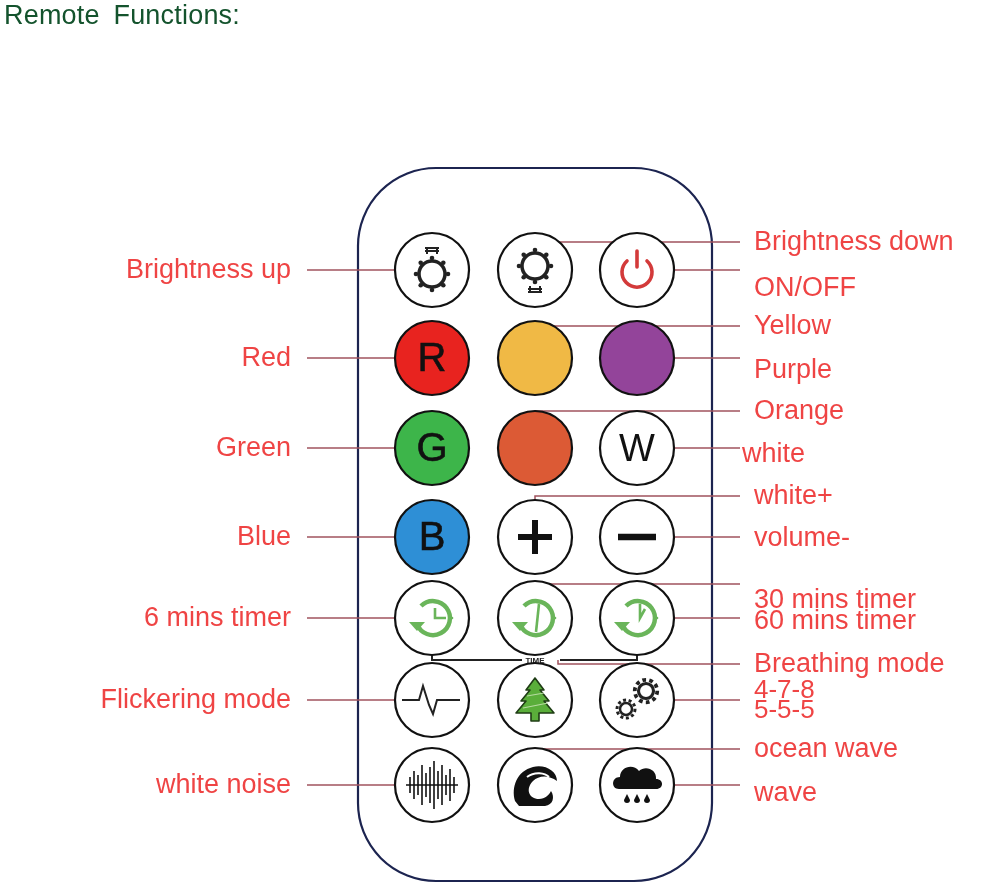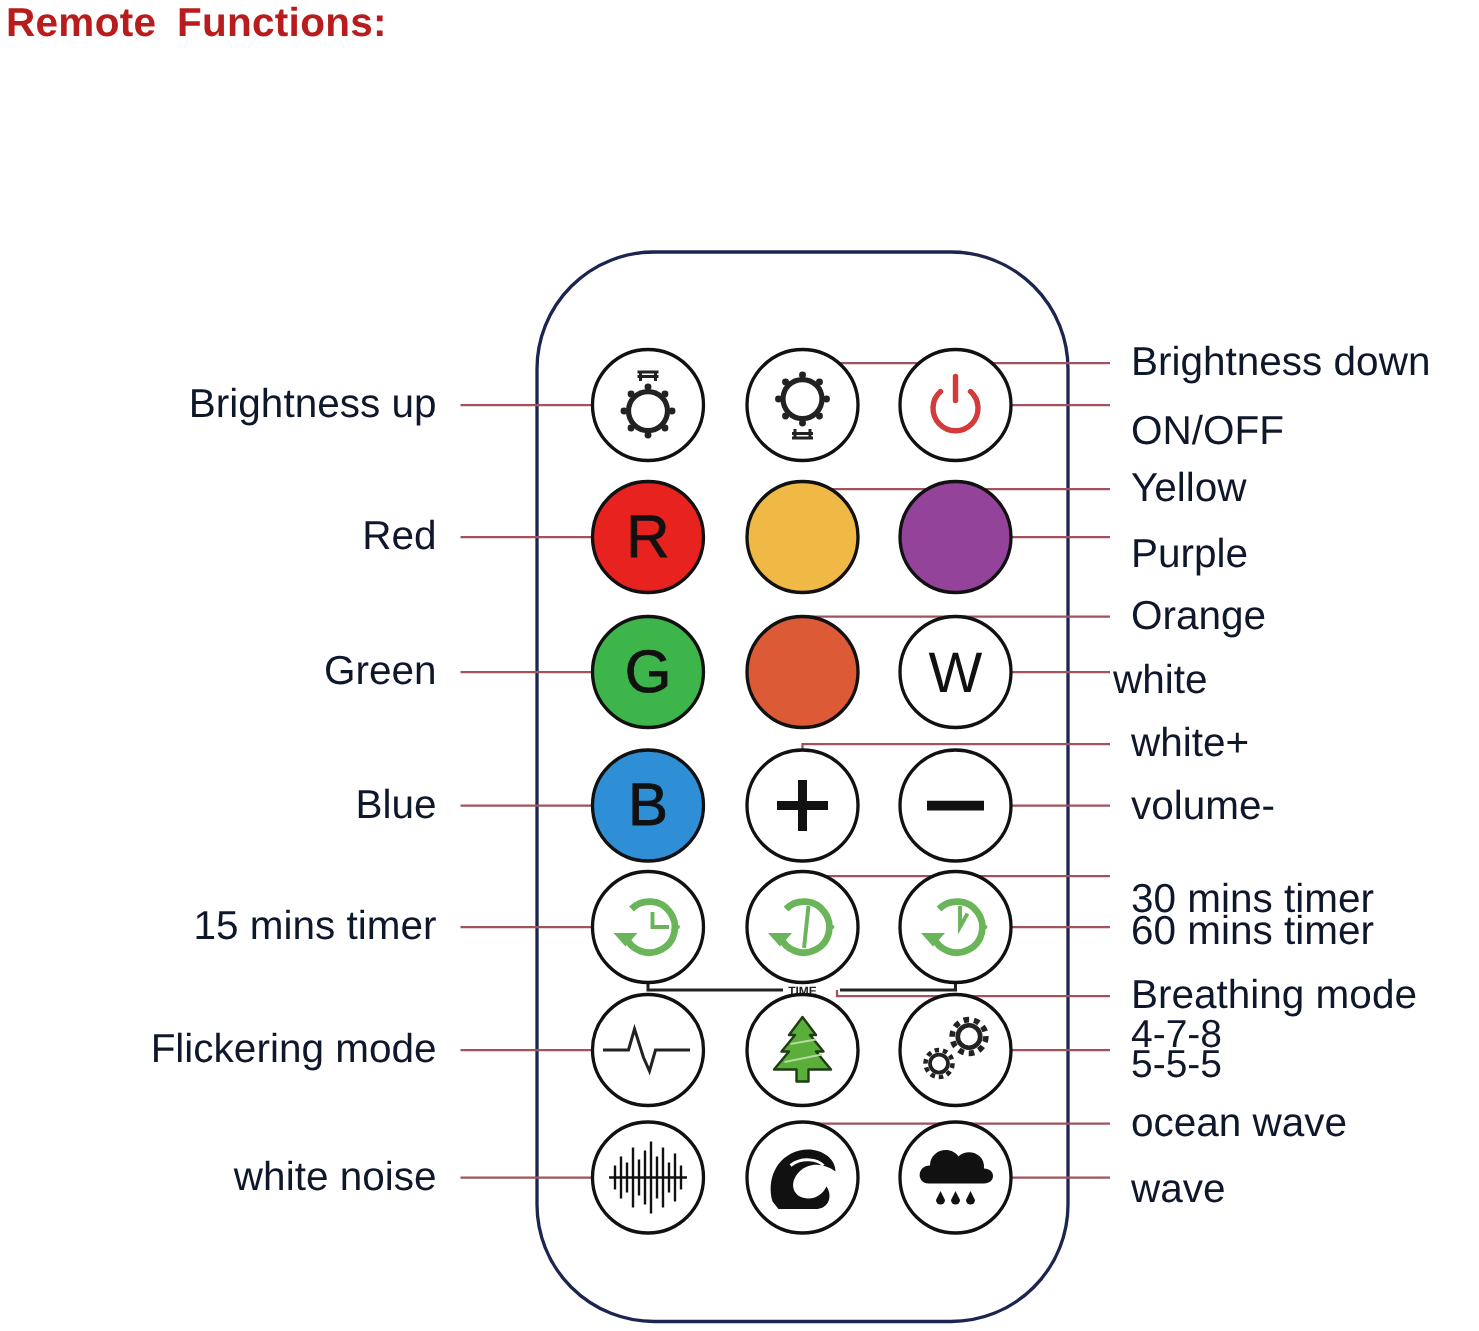--- a/index.html
+++ b/index.html
@@ -1,19 +1,19 @@
 <!DOCTYPE html>
 <html><head>
 <meta charset="utf-8">
 <style>
   html, body { margin: 0; padding: 0; background: #ffffff; }
   body { width: 986px; height: 887px; position: relative; overflow: hidden; font-family: "Liberation Sans", sans-serif; color: #111; }
-  .title { position: absolute; left: 4px; top: 0px; font-size: 27px; font-weight: bold; letter-spacing: 0.2px; word-spacing: 6px; color: #b91c1c; }
+  .title { position: absolute; left: 4px; top: 0px; font-size: 27px; font-weight: normal; letter-spacing: 0.2px; word-spacing: 6px; color: #14532d; }
   #stage { position: absolute; left: 0; top: 0; }
-  .lbl { position: absolute; font-size: 27px; white-space: nowrap; line-height: 1; color: #0f172a; }
+  .lbl { position: absolute; font-size: 27px; white-space: nowrap; line-height: 1; color: #ef4444; }
   .lbl.left { }
   .lbl.stack { line-height: 0.78; font-size: 26px; }
 </style>
 </head>
 <body>
 
 <div class="title">Remote Functions:</div>
 
 <svg id="stage" width="986" height="887" viewBox="0 0 986 887">
   <defs>
@@ -229,21 +229,21 @@
     <div class="lbl right" style="left: 754px; top: 274px;">ON/OFF</div>
     <div class="lbl left" style="right: 695px; top: 344px;">Red</div>
     <div class="lbl right" style="left: 754px; top: 312px;">Yellow</div>
     <div class="lbl right" style="left: 754px; top: 356px;">Purple</div>
     <div class="lbl left" style="right: 695px; top: 434px;">Green</div>
     <div class="lbl right" style="left: 754px; top: 397px;">Orange</div>
     <div class="lbl right" style="left: 742px; top: 440px;">white</div>
     <div class="lbl left" style="right: 695px; top: 523px;">Blue</div>
     <div class="lbl right" style="left: 754px; top: 482px;">white+</div>
     <div class="lbl right" style="left: 754px; top: 524px;">volume-</div>
-    <div class="lbl left" style="right: 695px; top: 604px;">15 mins timer</div>
+    <div class="lbl left" style="right: 695px; top: 604px;">6 mins timer</div>
     <div class="lbl right" style="left: 754px; top: 570px; margin-top: 16px;">30 mins timer</div>
     <div class="lbl right" style="left: 754px; top: 607px;">60 mins timer</div>
     <div class="lbl left" style="right: 695px; top: 686px;">Flickering mode</div>
     <div class="lbl right" style="left: 754px; top: 650px;">Breathing mode</div>
     <div class="lbl right stack" style="left: 754px; top: 679px; text-align: right;">
       <div>4-7-8</div>
       <div>5-5-5</div>
     </div>
     <div class="lbl left" style="right: 695px; top: 771px;">white noise</div>
     <div class="lbl right" style="left: 754px; top: 735px;">ocean wave</div>

